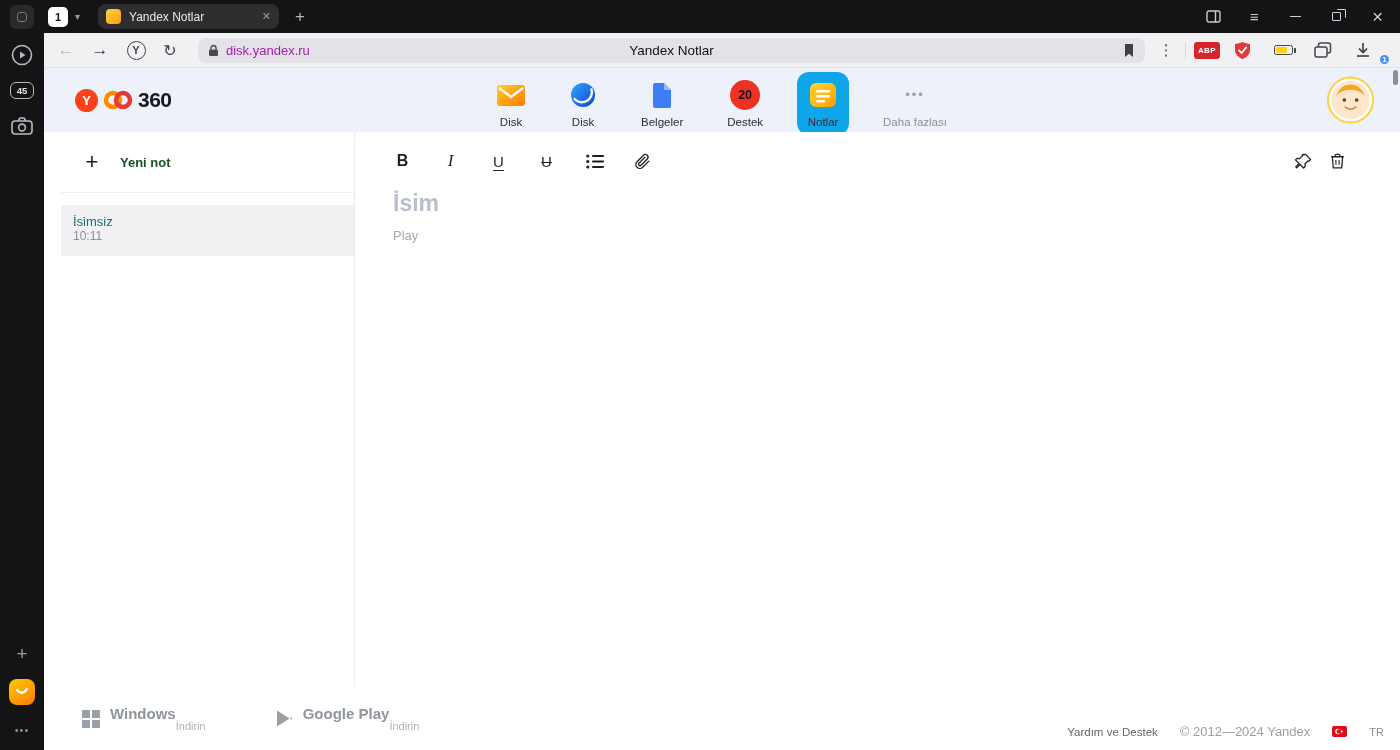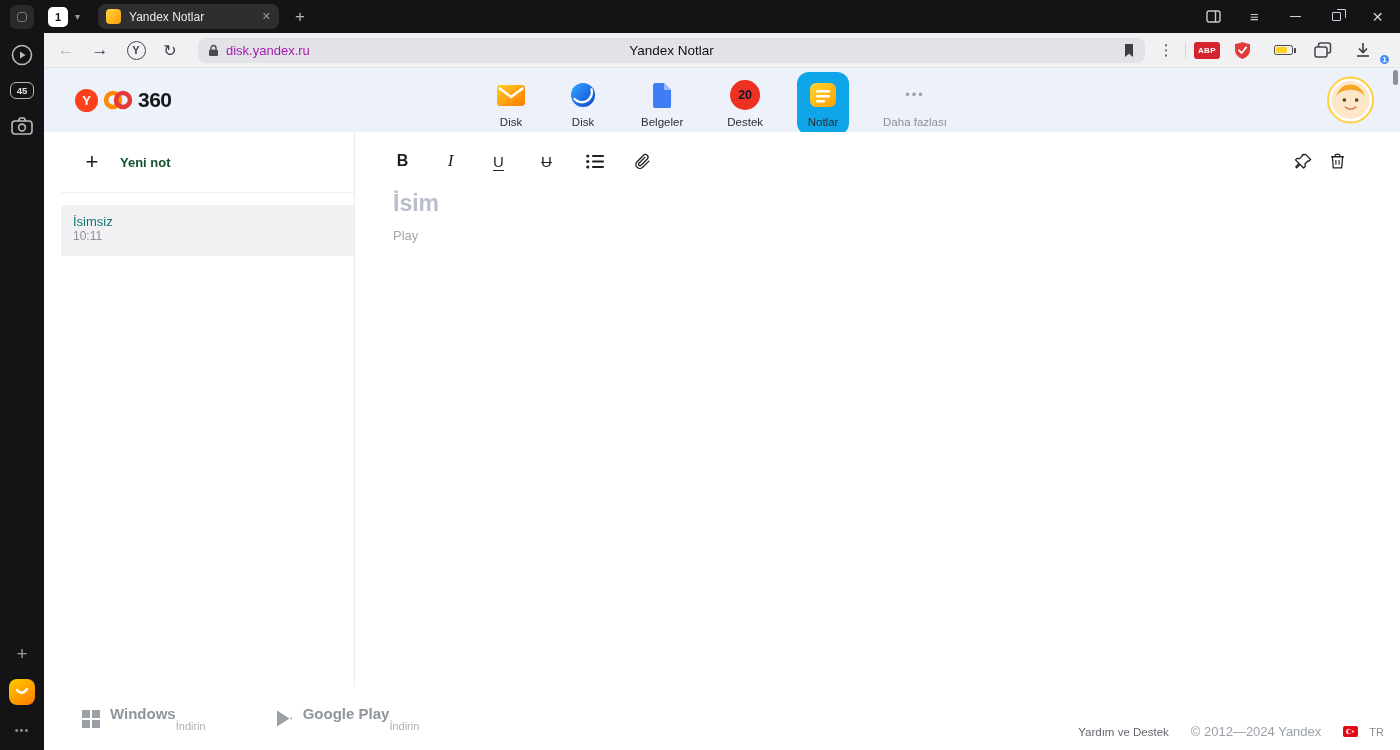--- a/index.html
+++ b/index.html
@@ -95,21 +95,21 @@
 
   
   .footer { position:absolute; left:0; right:0; bottom:0; height:63px; background:#fff; display:flex; align-items:center; padding:0 16px 0 38px; }
   .store { display:flex; align-items:center; gap:10px; margin-right:70px; }
   .store-texts { display:flex; flex-direction:row; }
   .store-title { font-size:15px; font-weight:700; color:#8f959c; line-height:1.1; }
   .store-sub { font-size:11px; color:#acb2b8; margin-top:14px; }
   .foot-right { margin-left:auto; display:flex; align-items:center; gap:22px; transform:translateY(13px); }
   .help-link { font-size:11.5px; color:#63666c; }
   .copyright { font-size:13px; color:#9aa0a6; }
-  .lang { display:flex; align-items:center; gap:11px; }
+  .lang { display:flex; align-items:center; gap:22px; }
   .lang-code { font-size:11px; color:#8b8e94; }
 </style>
 </head>
 <body>
 
 <svg width="0" height="0" style="position:absolute">
   <defs>
     <linearGradient id="gMail" x1="0" y1="0" x2="1" y2="1">
       <stop offset="0" stop-color="#ffcf26"></stop>
         <stop offset="1" stop-color="#ff7a00"></stop>

